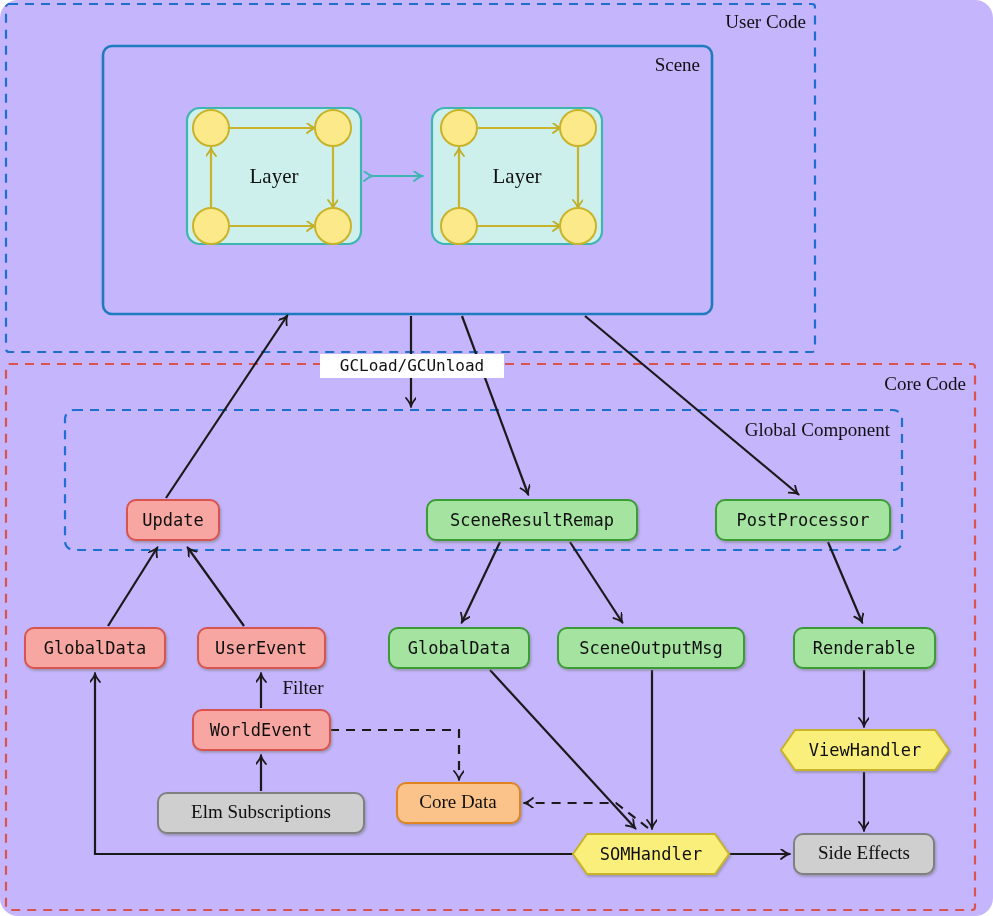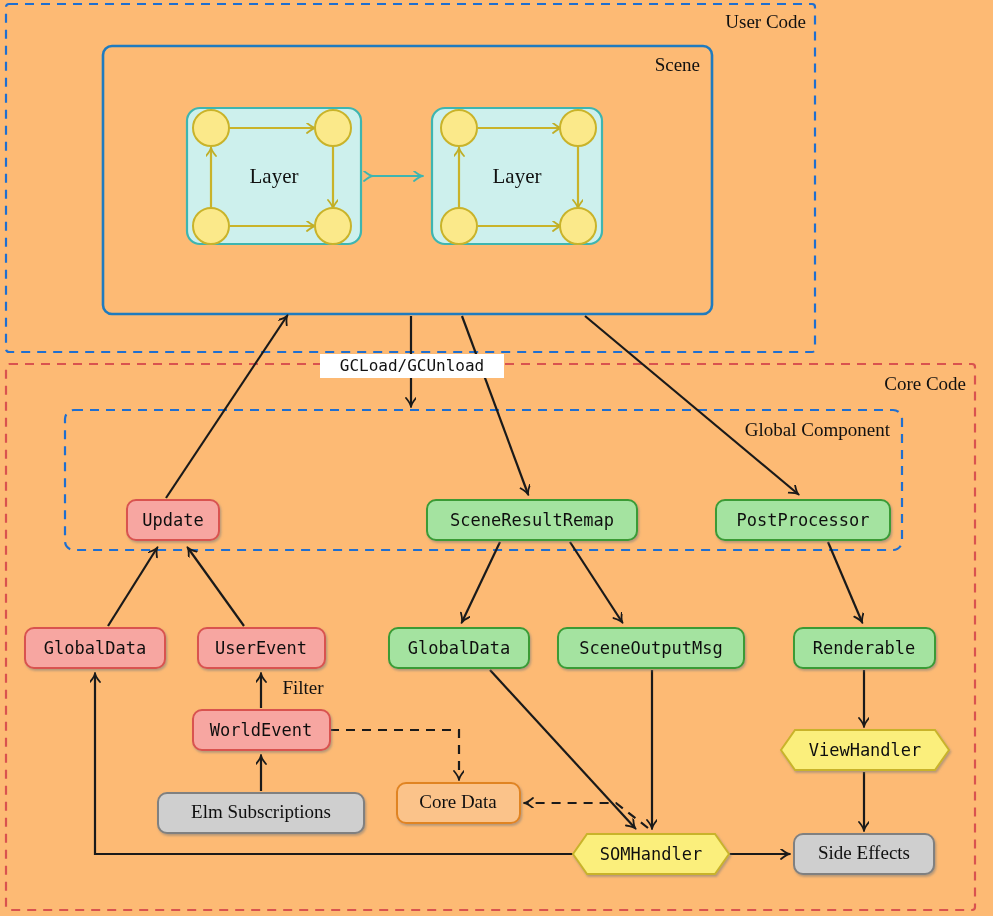--- a/index.html
+++ b/index.html
@@ -1,17 +1,17 @@
 <!DOCTYPE html>
 <html><head>
 <meta charset="utf-8">
 <style>
   html,body{margin:0;padding:0;background:#ffffff;}
   body{width:993px;height:916px;font-family:"Liberation Sans",sans-serif;}
-  #diagram-root{position:relative;width:993px;height:916px;overflow:hidden;background:#fdba74;}
+  #diagram-root{position:relative;width:993px;height:916px;overflow:hidden;background:#c4b5fd;border-radius:18px;}
   svg{display:block;}
   .mono{font-family:"DejaVu Sans Mono","Liberation Mono",monospace;}
   .serif{font-family:"Liberation Serif","DejaVu Serif",serif;}
   text{dominant-baseline:middle;}
 </style>
 </head>
 <body>
 
 <div id="diagram-root">
 <svg width="993" height="916" viewBox="0 0 993 916" xmlns="http://www.w3.org/2000/svg">

